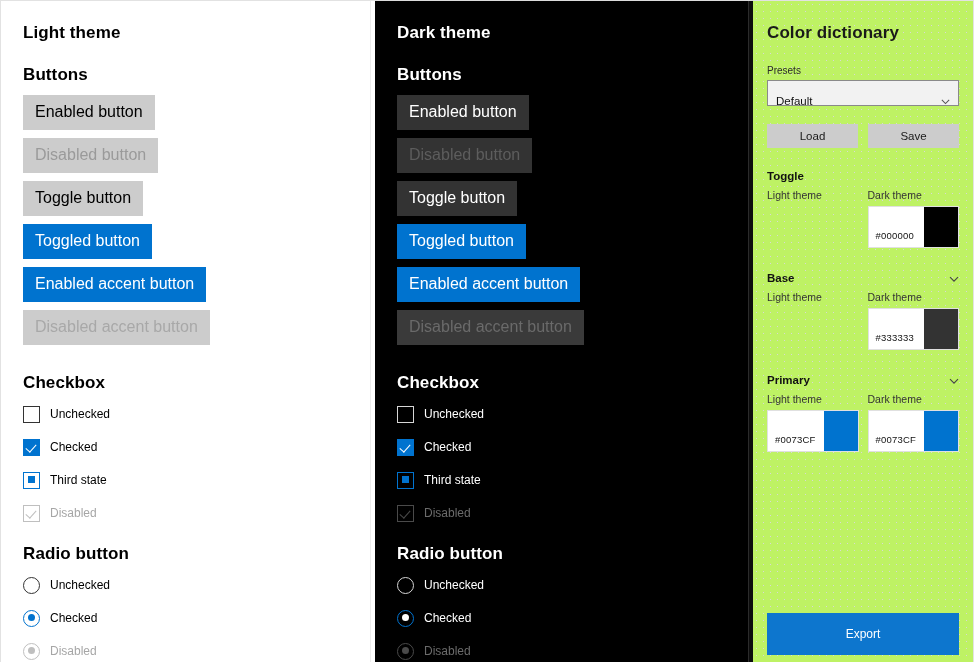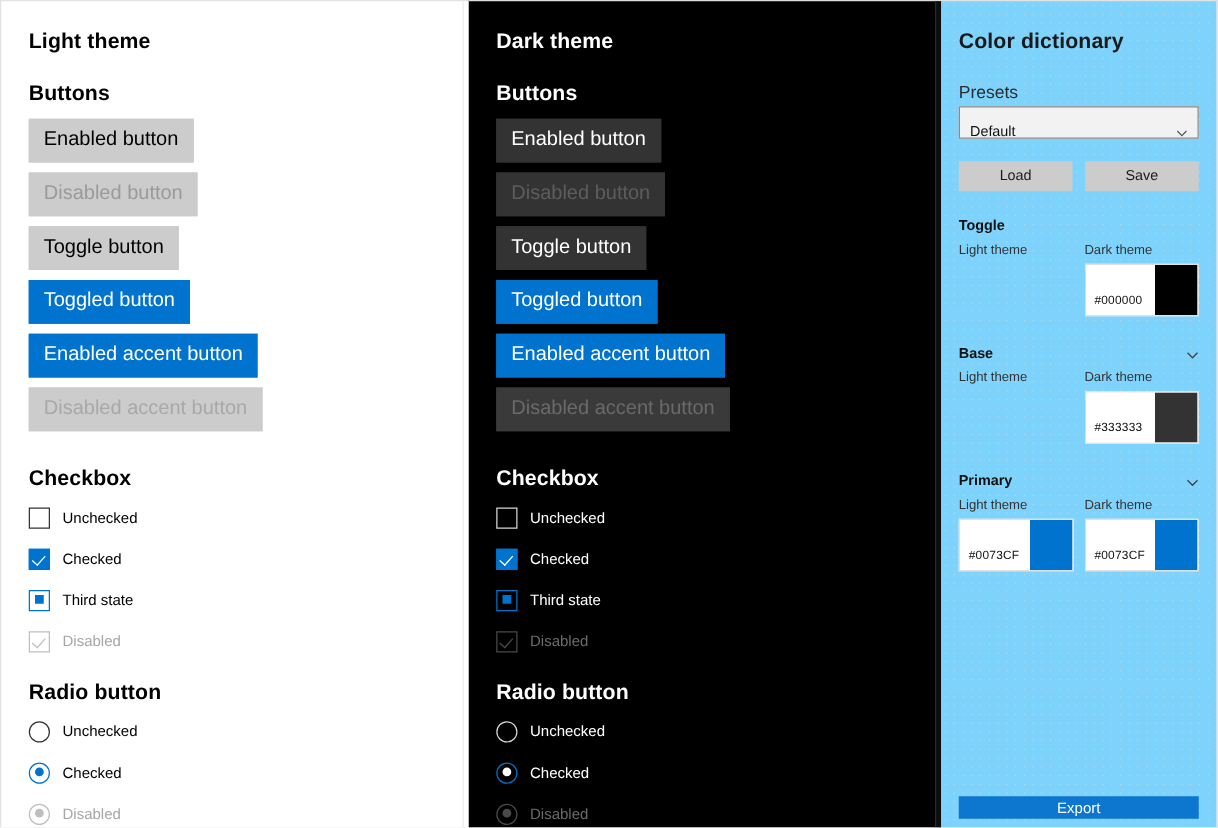--- a/index.html
+++ b/index.html
@@ -32,21 +32,21 @@
     border-top: 1px solid #e2e2e2;
     border-left: 1px solid #e2e2e2;
   }
   .panel-dark {
     width: 378px;
     background: #000000;
     border-top: 1px solid #dcdcdc;
   }
   .panel-dict {
     width: 221px;
-    background: #7dd3fc;
+    background: #bef264;
     border-top: 1px solid #e2e2e2;
     border-right: 1px solid #e2e2e2;
     position: relative;
   }
   .dict-dots {
     position: absolute;
     inset: 0;
     background-image: radial-gradient(#d8d8d8 0.6px, transparent 0.7px);
     background-size: 7px 7px;
     pointer-events: none;
@@ -216,21 +216,21 @@
   .scroll-track {
     position: absolute;
     top: 0; bottom: 0;
     width: 5px;
   }
   .scroll-light { right: 0; background: #ffffff; border-left: 1px solid #ececec; }
   .scroll-dark  { right: 0; background: #0d0d0d; border-left: 1px solid #2b2b2b; }
 
   
   .field-label {
-    font-size: 14px;
+    font-size: 10px;
     color: #2b2b2b;
     margin: 0 0 4px 0;
   }
   .dd {
     height: 26px;
     background: #f2f2f2;
     border: 1px solid #8a8a8a;
     display: flex;
     align-items: center;
     justify-content: space-between;
@@ -288,21 +288,21 @@
     flex: 0 0 34px;
     height: 100%;
   }
   .cg-block { margin-bottom: 24px; }
 
   .export-btn {
     position: absolute;
     left: 14px;
     right: 14px;
     bottom: 7px;
-    height: 18px;
+    height: 42px;
     background: #0d76ce;
     color: #ffffff;
     border: none;
     font-size: 12px;
     font-family: "Liberation Sans", sans-serif;
     cursor: default;
     display: flex; align-items: center; justify-content: center;
     z-index: 3;
   }
 </style>

